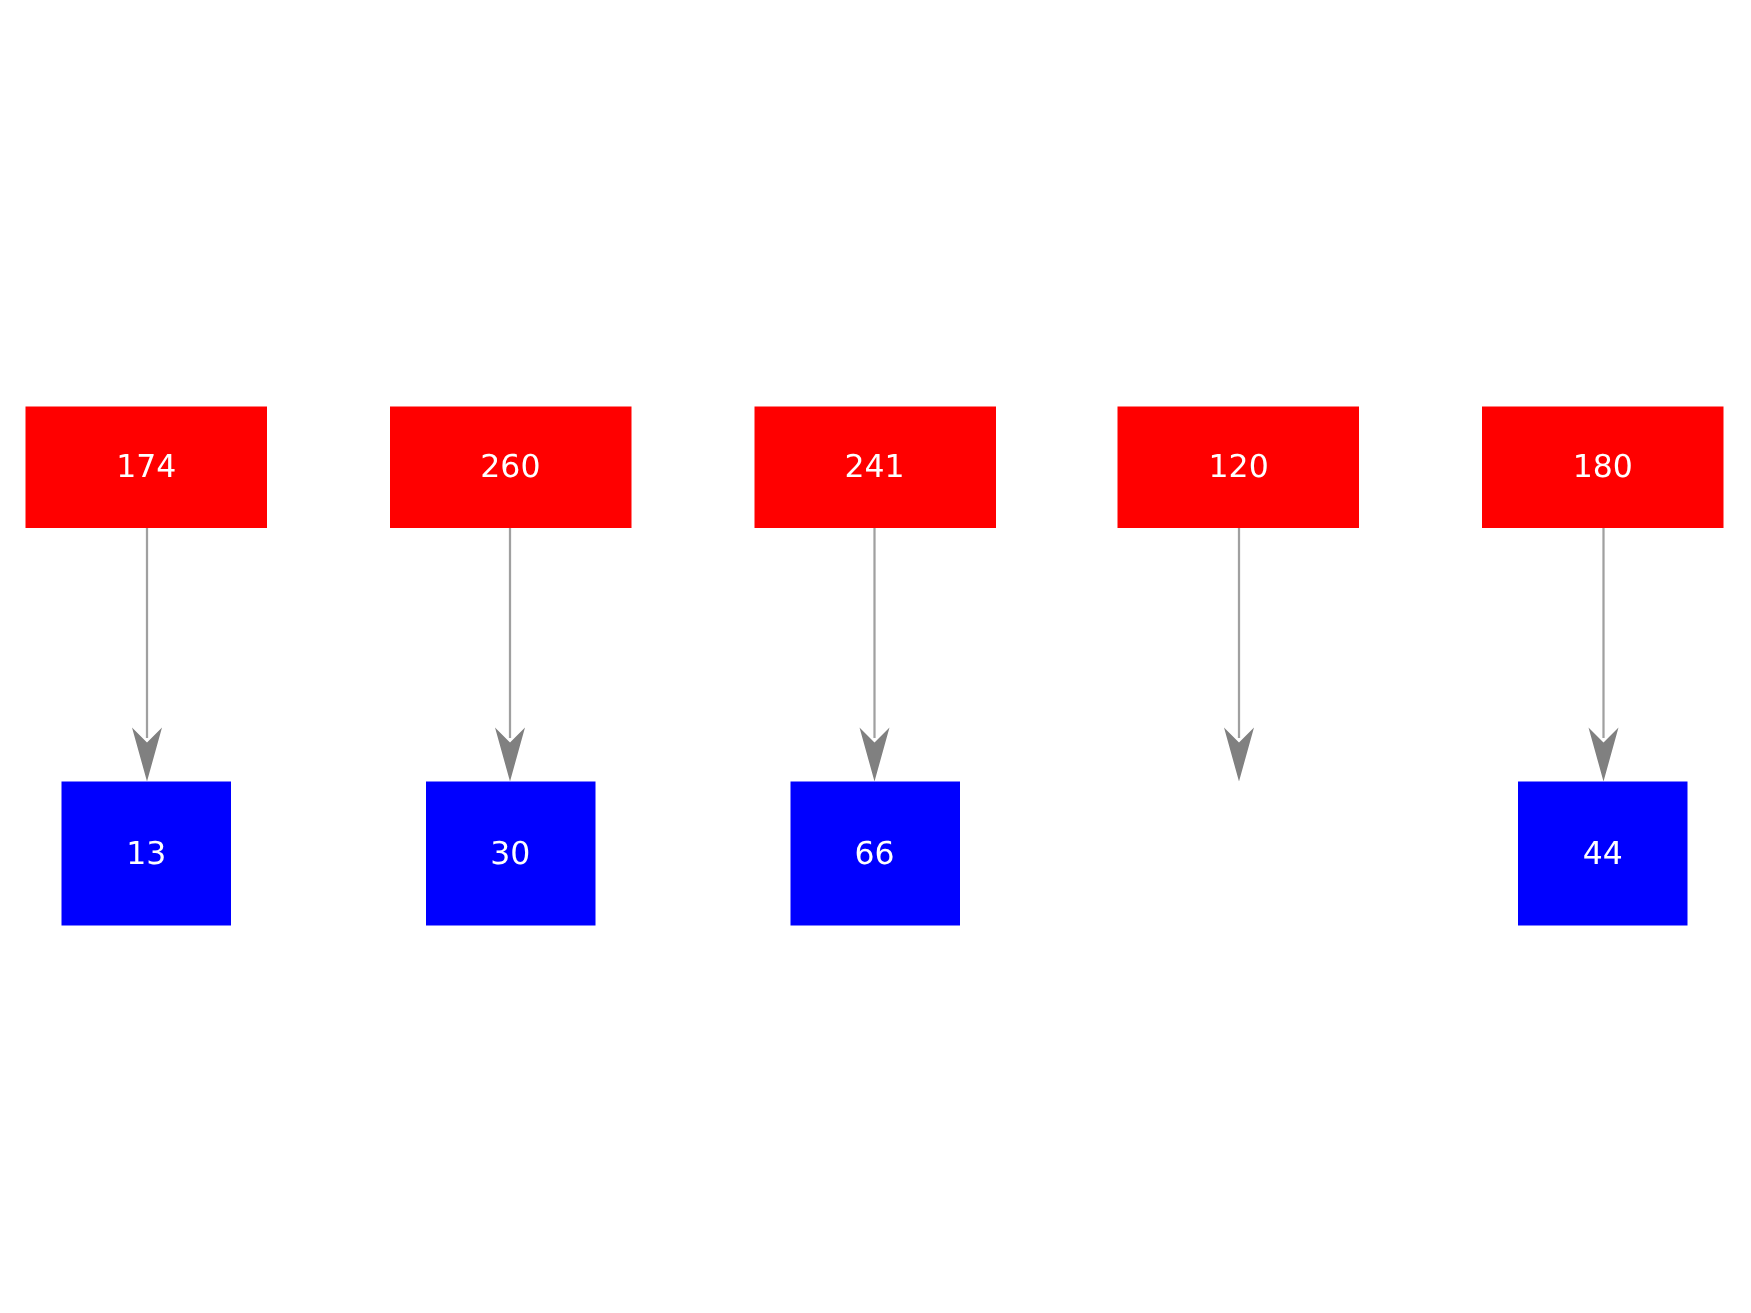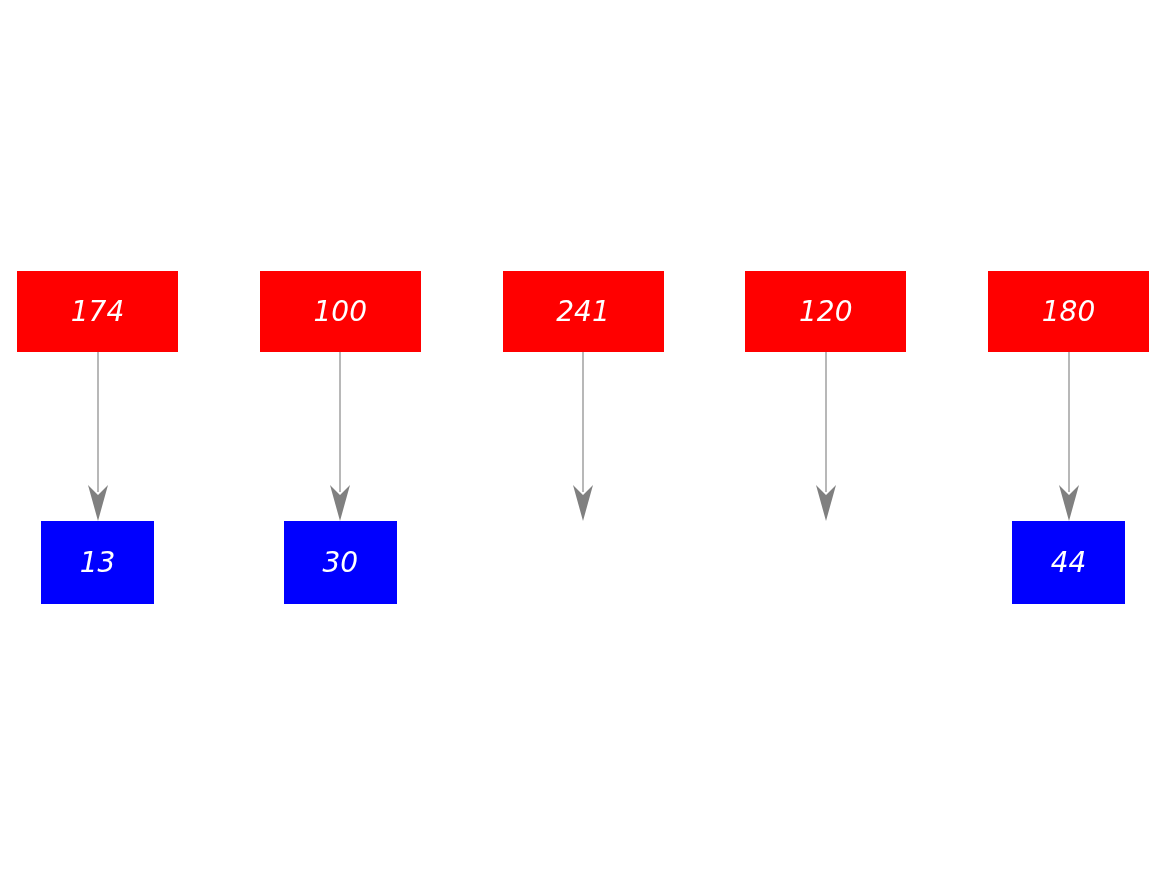--- a/index.html
+++ b/index.html
@@ -23,33 +23,32 @@
     width: 161px;
     display: flex;
     flex-direction: column;
     align-items: center;
   }
   .node {
     display: flex;
     align-items: center;
     justify-content: center;
     color: #ffffff;
-    font-size: 28px;
+    font-size: 21px;
     line-height: 1;
     user-select: none;
-    font-style: italic;
   }
   .node.red {
     width: 161px;
     height: 81px;
     background: var(--top-color, #ff0000);
   }
   .node.blue {
     width: 113px;
-    height: 83px;
+    height: 96px;
     background: var(--bottom-color, #0000ff);
   }
   .arrow {
     width: 24px;
     height: 169px;
     display: block;
   }
   .arrow line {
     stroke: var(--arrow-line, #a0a0a0);
     stroke-width: 1.5;
@@ -66,34 +65,35 @@
   <div class="pair">
     <div class="node red">174</div>
     <svg class="arrow" viewBox="0 0 24 169" xmlns="http://www.w3.org/2000/svg">
       <line x1="12" y1="0" x2="12" y2="140"></line>
       <path d="M12 169 L22 133 L12 143 L2 133 Z"></path>
     </svg>
     <div class="node blue">13</div>
   </div>
 
   <div class="pair">
-    <div class="node red">100</div>
+    <div class="node red">260</div>
     <svg class="arrow" viewBox="0 0 24 169" xmlns="http://www.w3.org/2000/svg">
       <line x1="12" y1="0" x2="12" y2="140"></line>
       <path d="M12 169 L22 133 L12 143 L2 133 Z"></path>
     </svg>
     <div class="node blue">30</div>
   </div>
 
   <div class="pair">
     <div class="node red">241</div>
     <svg class="arrow" viewBox="0 0 24 169" xmlns="http://www.w3.org/2000/svg">
       <line x1="12" y1="0" x2="12" y2="140"></line>
       <path d="M12 169 L22 133 L12 143 L2 133 Z"></path>
     </svg>
+    <div class="node blue">66</div>
   </div>
 
   <div class="pair">
     <div class="node red">120</div>
     <svg class="arrow" viewBox="0 0 24 169" xmlns="http://www.w3.org/2000/svg">
       <line x1="12" y1="0" x2="12" y2="140"></line>
       <path d="M12 169 L22 133 L12 143 L2 133 Z"></path>
     </svg>
   </div>
 

